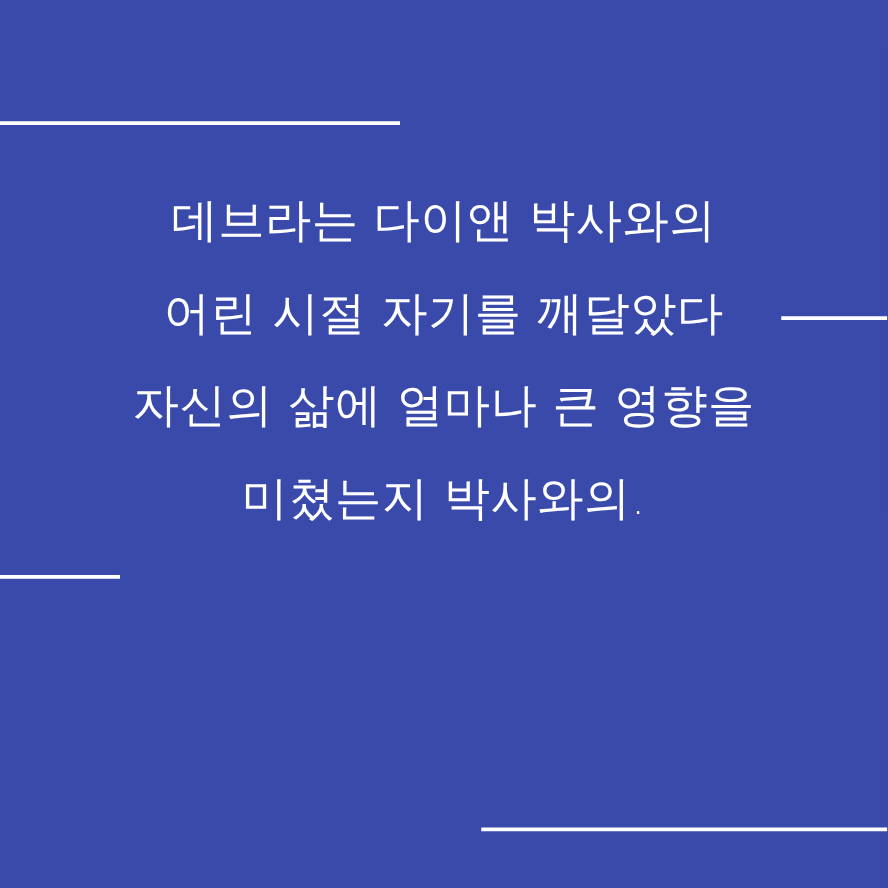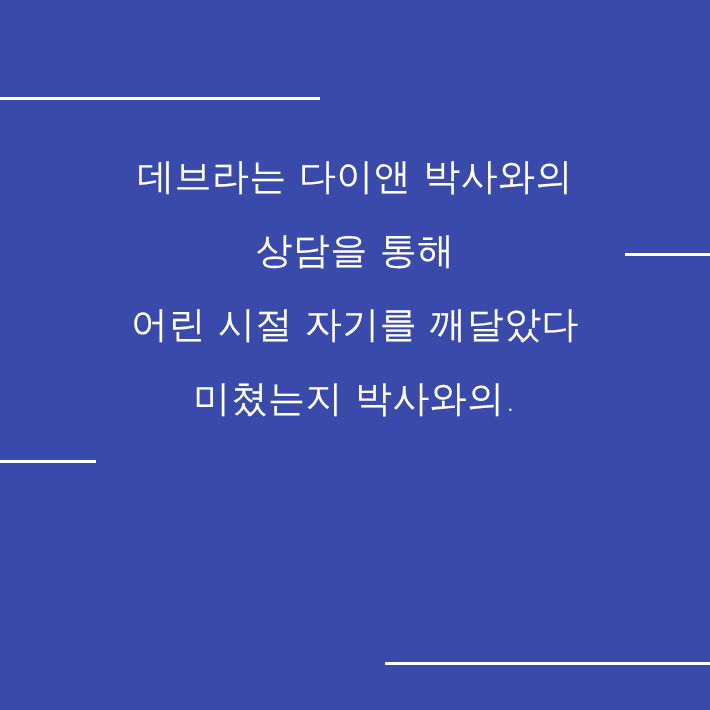--- a/index.html
+++ b/index.html
@@ -89,18 +89,18 @@
   <div class="rule rule-top-left"></div>
 
   <div class="rule rule-right-upper"></div>
 
   <div class="rule rule-left-mid"></div>
 
   <div class="rule rule-bottom-right"></div>
 
   <div class="quote-block">
     <span class="quote-line">데브라는 다이앤 박사와의</span>
-    <span class="quote-line">상담을 통해</span>
     <span class="quote-line">어린 시절 자기를 깨달았다</span>
+    <span class="quote-line">자신의 삶에 얼마나 큰 영향을</span>
     <span class="quote-line">미쳤는지 박사와의.</span>
   </div>
 
 </div>
 
 </body></html>

